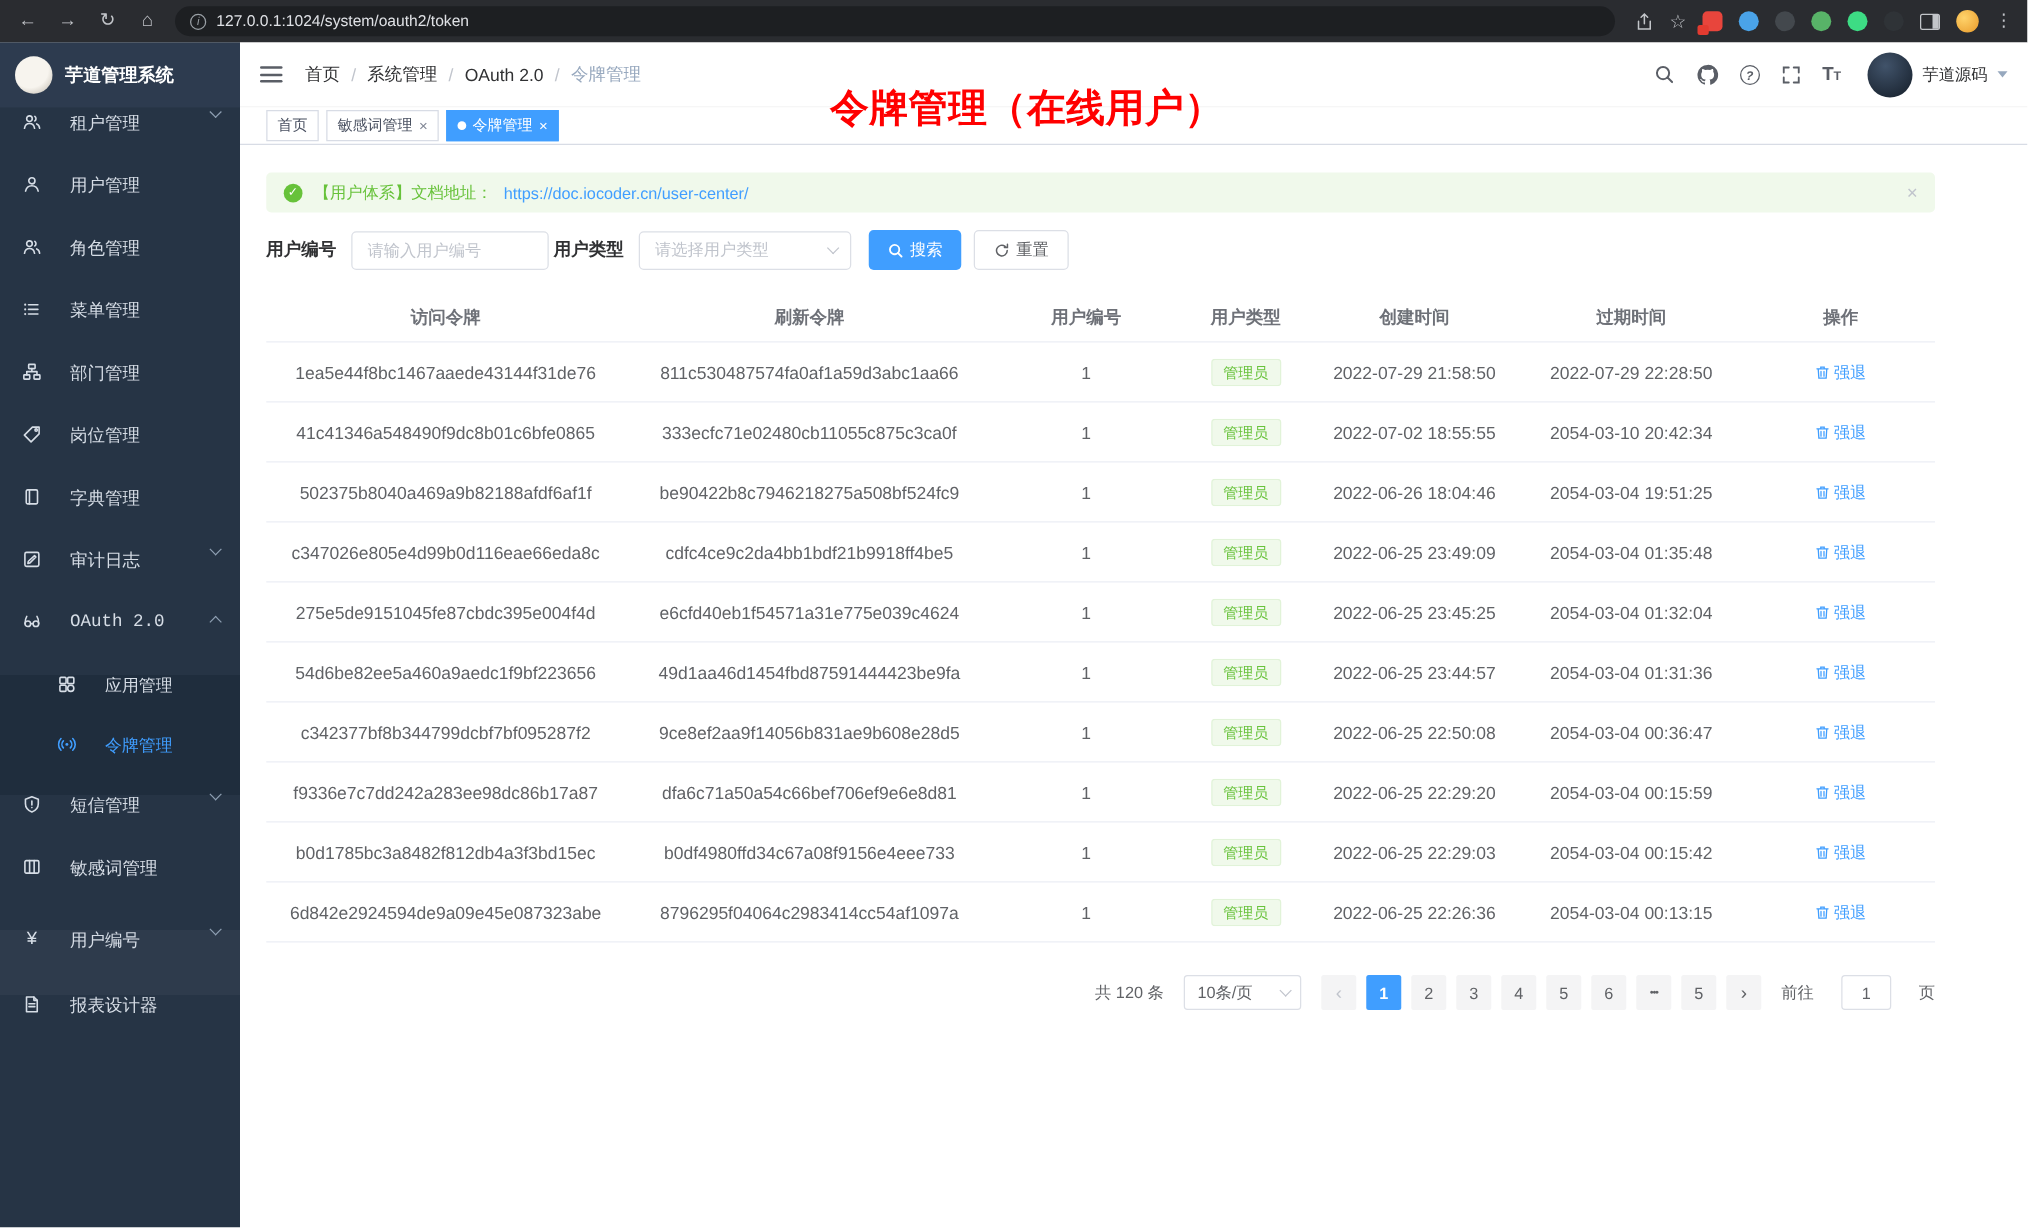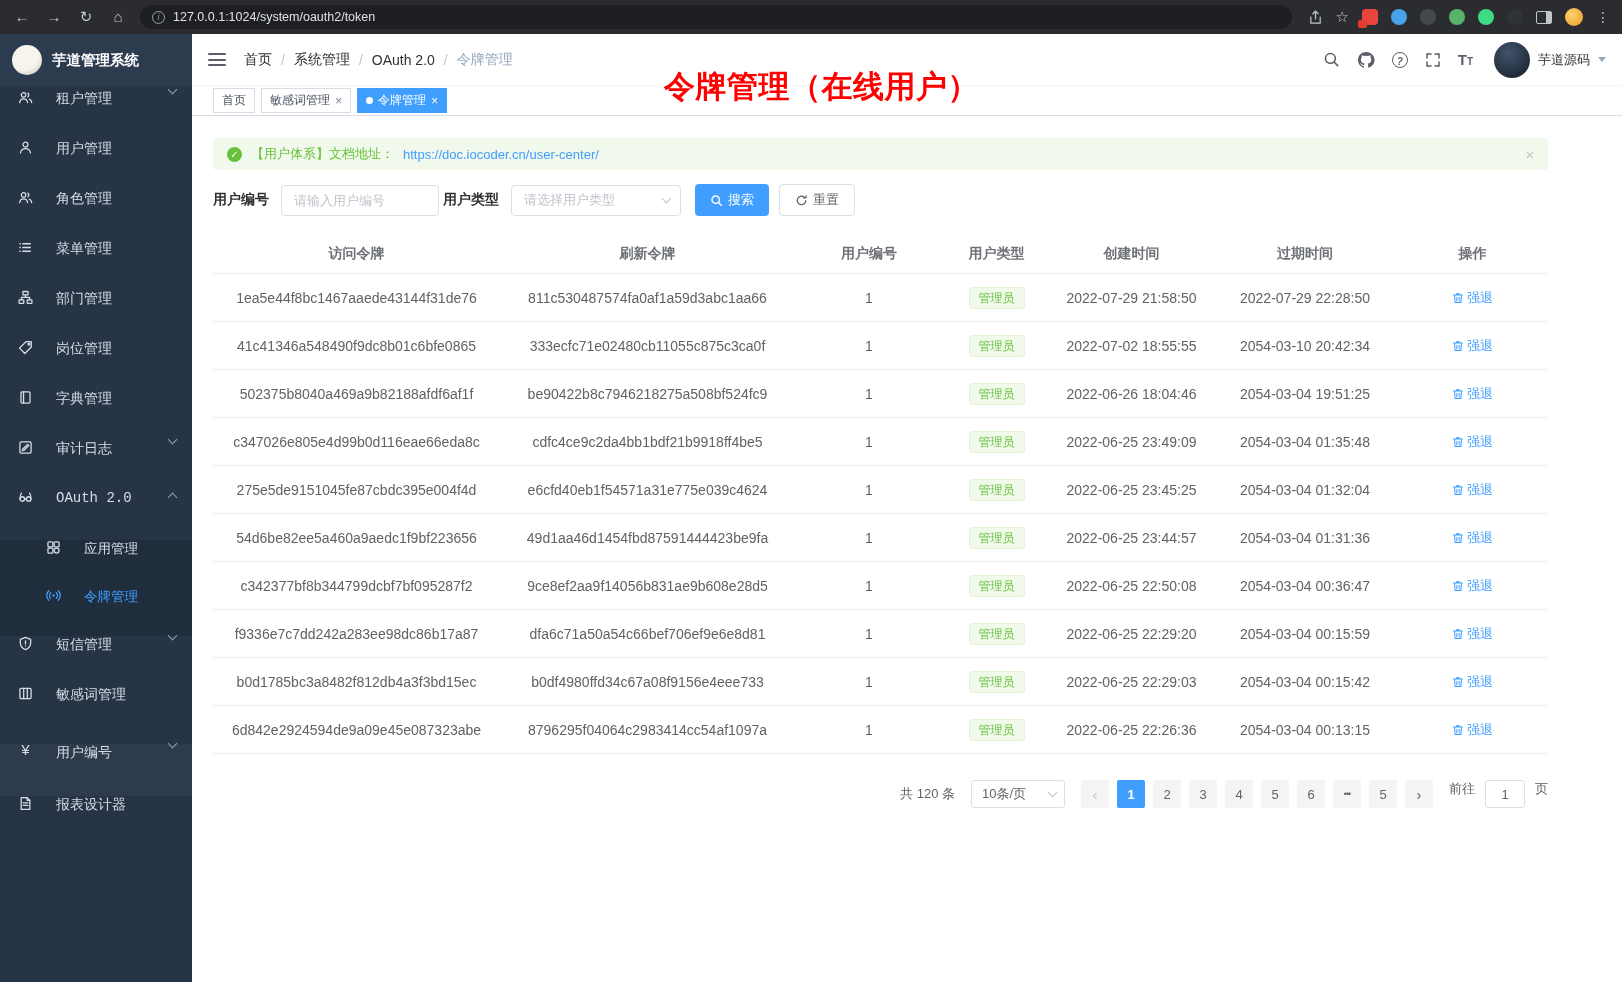--- a/index.html
+++ b/index.html
@@ -110,21 +110,21 @@
 
   
   .pager { margin-top:26px; display:flex; align-items:center; justify-content:flex-end; font-size:13px; color:#606266; }
   .p-total { margin-right:16px; }
   .p-size { width:94px; height:28px; border:1px solid #dcdfe6; border-radius:3px; display:flex; align-items:center; justify-content:space-between; padding:0 8px 0 10px; margin-right:12px; background:#fff; }
   .p-btn { min-width:28px; height:28px; background:#f4f4f5; border-radius:2px; margin:0 4px; display:flex; align-items:center; justify-content:center; font-size:13px; color:#606266; }
   .p-btn.active { background:#409eff; color:#fff; font-weight:700; }
   .p-btn.disabled { color:#c0c4cc; }
   .i-prev::before{content:"‹"; font-size:15px;} .i-next::before{content:"›"; font-size:15px;}
   .i-more::before{content:"•••"; font-size:9px; letter-spacing:-1px;}
-  .p-goto { margin-left:12px; display:flex; align-items:flex-start; gap:10px; }
+  .p-goto { margin-left:12px; display:flex; align-items:center; gap:22px; }
   .p-input { width:40px; height:28px; border:1px solid #dcdfe6; border-radius:3px; text-align:center; font-size:13px; color:#606266; outline:none; font-family:inherit; }
 
   
   .annotation { position:absolute; top:66px; left:664px; color:#ff0000; font-size:31px; font-weight:700; letter-spacing:.5px; z-index:50; white-space:nowrap; }
 </style>
 </head>
 <body>
 
 <div class="browser" data-interactable="false">
   <span class="b-ico i-back" data-interactable="true"></span>

